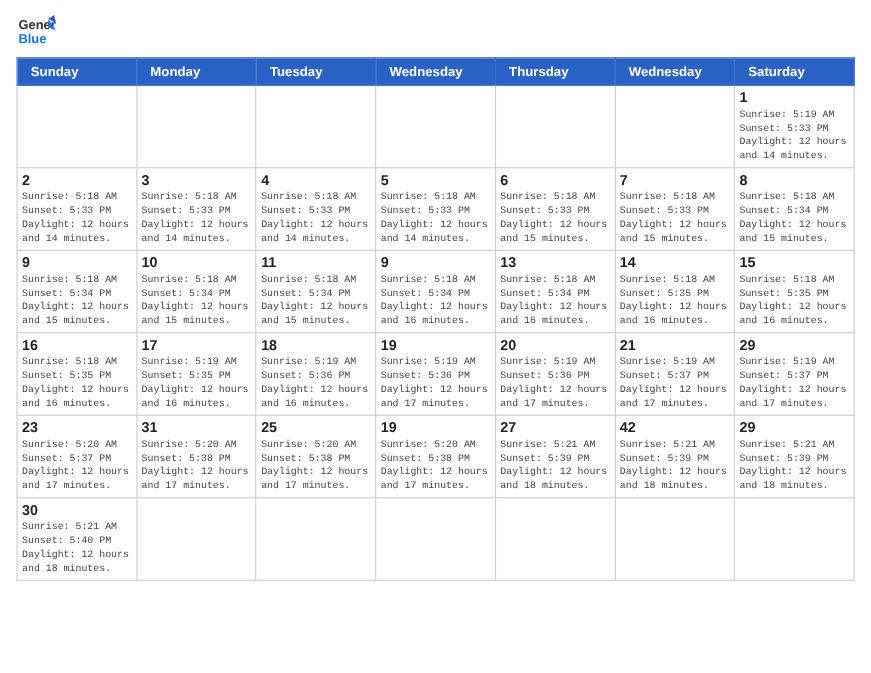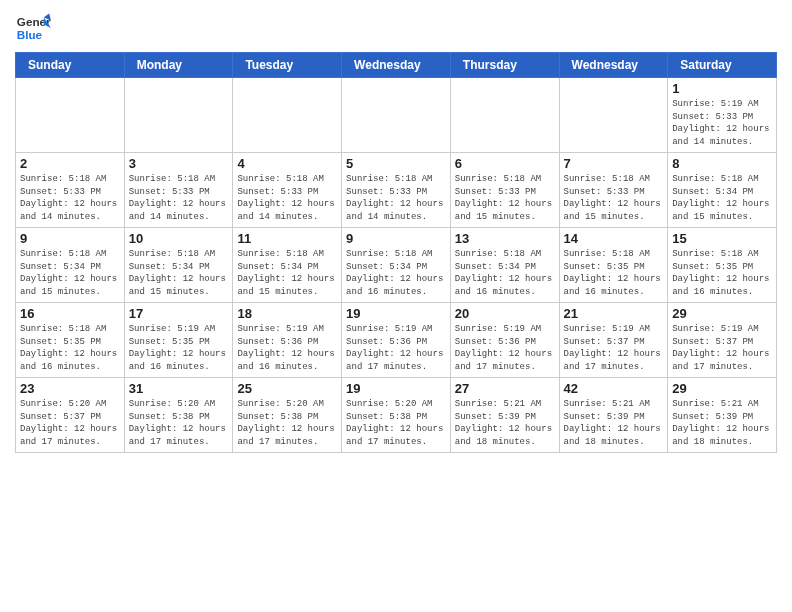--- a/index.html
+++ b/index.html
@@ -303,15 +303,29 @@
 Sunset: 5:39 PM
 Daylight: 12 hours and 18 minutes.</div>
           </td>
           <td>
             <span class="day-number">29</span>
             <div class="day-info" style="white-space: pre-line;">Sunrise: 5:21 AM
 Sunset: 5:39 PM
 Daylight: 12 hours and 18 minutes.</div>
           </td>
         </tr>
+        <tr class="last-row">
+          <td>
+            <span class="day-number">30</span>
+            <div class="day-info" style="white-space: pre-line;">Sunrise: 5:21 AM
+Sunset: 5:40 PM
+Daylight: 12 hours and 18 minutes.</div>
+          </td>
+          <td class="empty-cell"></td>
+          <td class="empty-cell"></td>
+          <td class="empty-cell"></td>
+          <td class="empty-cell"></td>
+          <td class="empty-cell"></td>
+          <td class="empty-cell"></td>
+        </tr>
       </tbody>
   </table>
 </div>
 
 </body></html>

